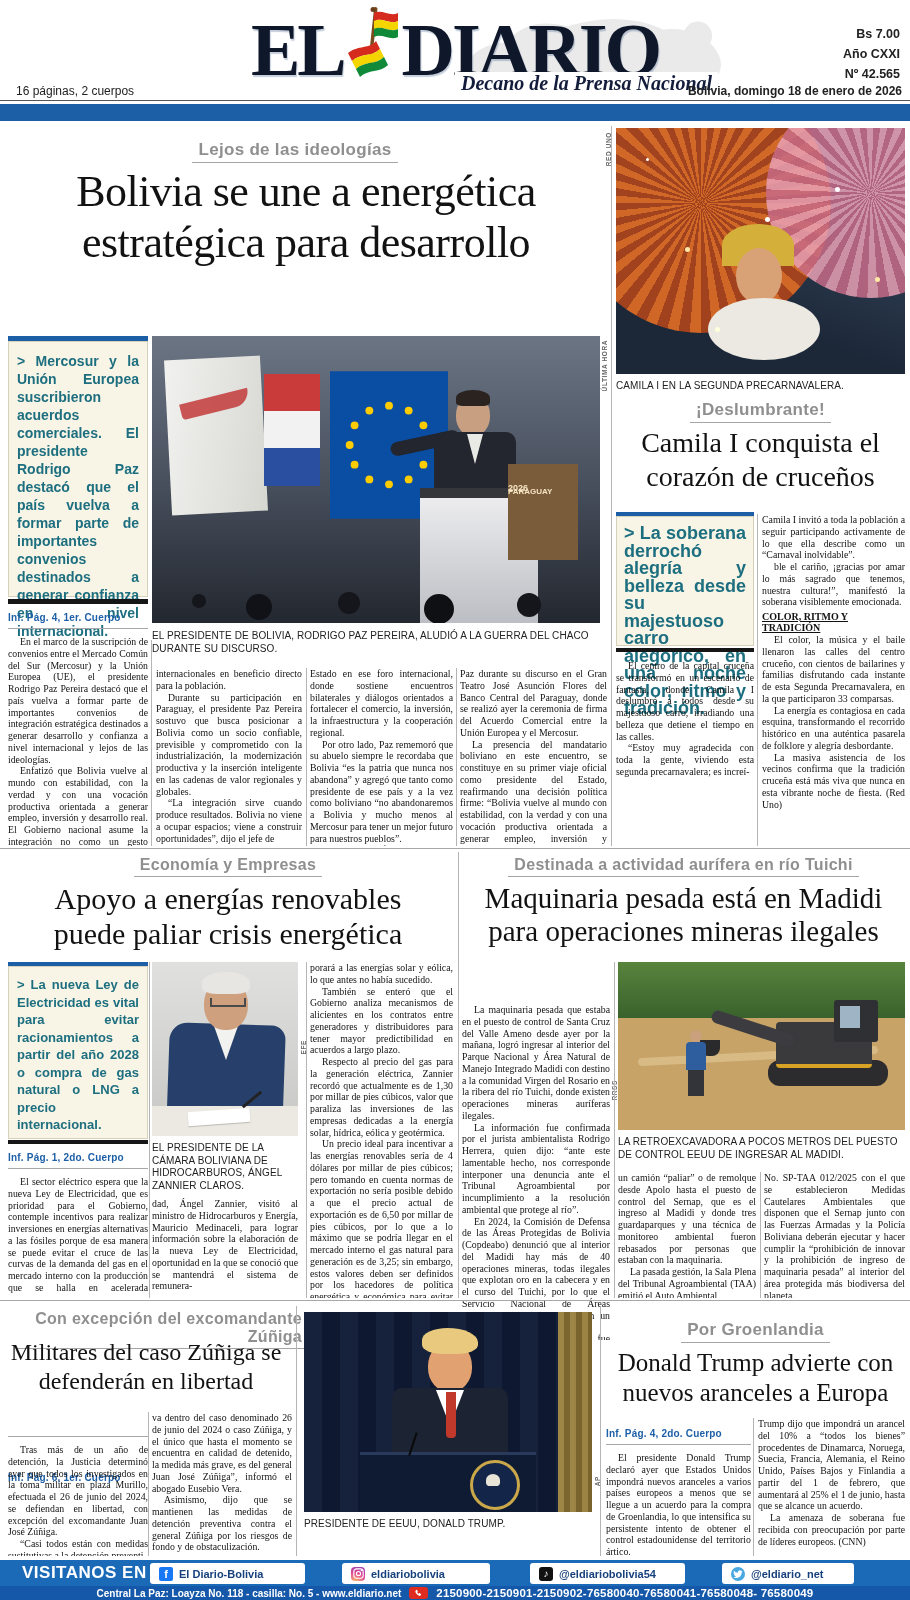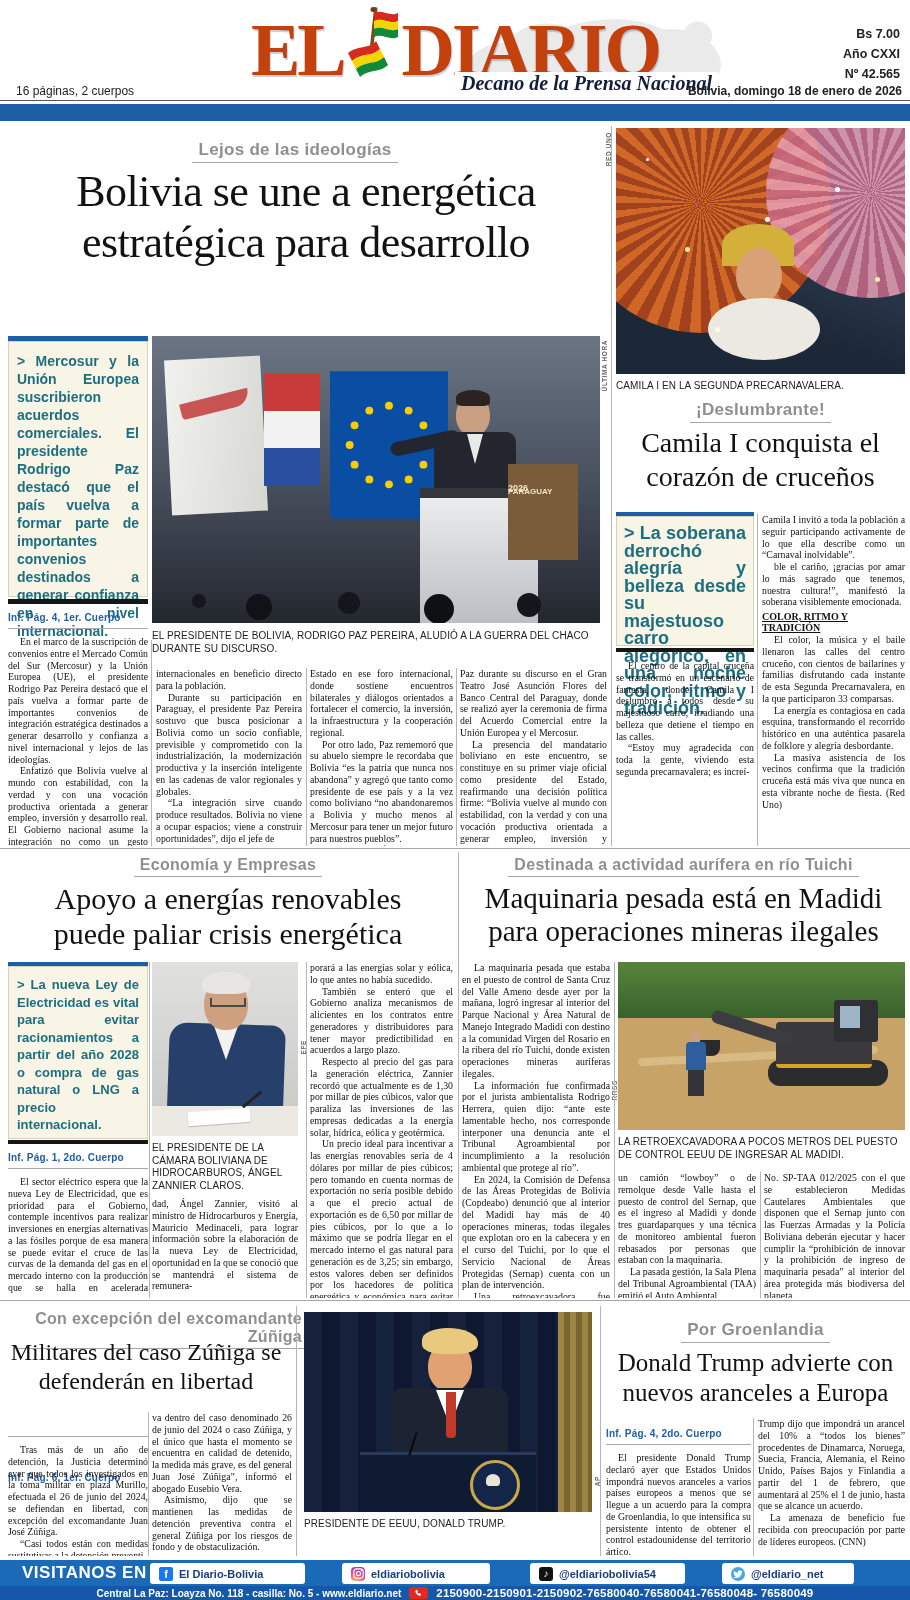--- a/index.html
+++ b/index.html
@@ -4,21 +4,21 @@
 <style>
   html,body{margin:0;padding:0;background:#e8e8e8;}
   .page{position:relative;width:910px;height:1600px;background:#ffffff;margin:0 auto;overflow:hidden;
         font-family:"Liberation Sans",sans-serif;color:#111;}
   .abs{position:absolute;}
 
   
   .watermark{opacity:.55;}
   .logo-row{display:flex;align-items:center;justify-content:center;}
   .logo-word{font-family:"Liberation Serif","DejaVu Serif",serif;font-weight:700;font-size:74px;
-             color:#c2410c;letter-spacing:-3px;line-height:1;text-shadow:1px 2px 1px rgba(20,60,110,.25);}
+             color:#0f172a;letter-spacing:-3px;line-height:1;text-shadow:1px 2px 1px rgba(20,60,110,.25);}
   .tagline{font-family:"Liberation Serif",serif;font-style:italic;font-weight:700;font-size:20px;
            color:#131c3a;background:#fff;padding:0 6px;white-space:nowrap;}
   .mh-info{font-size:12.5px;font-weight:700;color:#222;text-align:right;line-height:20px;}
   .mh-small{font-size:12px;color:#222;}
   .hairline{background:#555;height:1px;}
   .bluebar{background:#1d5fa7;}
 
   
   .kicker{text-align:center;}
   .kicker span{display:inline-block;font-weight:700;color:#8f8f8f;border-bottom:1.5px solid #a5a5a5;
@@ -263,21 +263,21 @@
 
   <div class="abs vrule" style="left:149px;top:962px;height:336px;"></div>
   <div class="abs vrule" style="left:306px;top:962px;height:336px;"></div>
   <div class="abs vrule" style="left:458px;top:852px;height:446px;"></div>
 
   <div class="abs kicker" style="left:462px;top:856px;width:443px;font-size:16px;">
     <span>Destinada a actividad aurífera en río Tuichi</span>
   </div>
   <h2 class="abs headline" style="left:462px;top:882px;width:443px;font-size:29px;line-height:1.15;">Maquinaria pesada está en Madidi para operaciones mineras ilegales</h2>
 
-  <div class="abs bodycol" style="left:462px;top:962px;width:148px;height:336px;">
+  <div class="abs bodycol" style="left:462px;top:1004px;width:148px;height:336px;">
       <p>La maquinaria pesada que estaba en el puesto de control de Santa Cruz del Valle Ameno desde ayer por la mañana, logró ingresar al interior del Parque Nacional y Área Natural de Manejo Integrado Madidi con destino a la comunidad Virgen del Rosario en la ribera del río Tuichi, donde existen operaciones mineras auríferas ilegales.</p>
       <p>La información fue confirmada por el jurista ambientalista Rodrigo Herrera, quien dijo: “ante este lamentable hecho, nos corresponde interponer una denuncia ante el Tribunal Agroambiental por incumplimiento a la resolución ambiental que protege al río”.</p>
       <p>En 2024, la Comisión de Defensa de las Áreas Protegidas de Bolivia (Copdeabo) denunció que al interior del Madidi hay más de 40 operaciones mineras, todas ilegales que explotan oro en la cabecera y en el curso del Tuichi, por lo que el Servicio Nacional de Áreas Protegidas (Sernap) cuenta con un plan de intervención.</p>
       <p>Una retroexcavadora fue trasladada por unos 22 kilómetros en</p>
     </div>
 
   <div class="abs photo ph4" style="left:618px;top:962px;width:287px;height:168px;">
     <div style="left:0;top:0;width:287px;height:56px;background:linear-gradient(#58833c,#39622c);"></div>
     <div style="left:20px;top:90px;width:240px;height:8px;background:#d8bb84;border-radius:4px;transform:rotate(-3deg);"></div>
     <div style="left:150px;top:98px;width:120px;height:26px;background:#2c2c2e;border-radius:12px;"></div>
@@ -286,21 +286,21 @@
     <div style="left:222px;top:44px;width:20px;height:22px;background:#9fb4c4;"></div>
     <div style="left:92px;top:60px;width:86px;height:13px;background:#3c3c40;border-radius:6px;transform:rotate(18deg);"></div>
     <div style="left:82px;top:78px;width:20px;height:16px;background:#2a2a2c;border-radius:0 0 8px 8px;"></div>
     <div style="left:68px;top:80px;width:20px;height:28px;background:#2e5e9e;border-radius:4px 4px 0 0;"></div>
     <div style="left:70px;top:108px;width:16px;height:26px;background:#32343a;"></div>
     <div style="left:72px;top:68px;width:12px;height:12px;border-radius:50%;background:#caa17c;"></div>
   </div>
   <div class="abs vcred" style="left:611px;top:1080px;">RRSS</div>
   <div class="abs caption" style="left:618px;top:1136px;width:287px;">LA RETROEXCAVADORA A POCOS METROS DEL PUESTO DE CONTROL EEUU DE INGRESAR AL MADIDI.</div>
   <div class="abs bodycol cont" style="left:618px;top:1172px;width:138px;height:126px;">
-      <p>un camión “lowboy” o de remolque desde Valle hasta el puesto de control del Sernap, que es el ingreso al Madidi y donde tres guardaparques y una técnica de monitoreo ambiental fueron rebasados por personas que estaban con la maquinaria.</p>
+      <p>un camión “paliar” o de remolque desde Apolo hasta el puesto de control del Sernap, que es el ingreso al Madidi y donde tres guardaparques y una técnica de monitoreo ambiental fueron rebasados por personas que estaban con la maquinaria.</p>
       <p>La pasada gestión, la Sala Plena del Tribunal Agroambiental (TAA) emitió el Auto Ambiental</p>
     </div>
   <div class="abs bodycol cont" style="left:764px;top:1172px;width:141px;height:126px;">
       <p>No. SP-TAA 012/2025 con el que se establecieron Medidas Cautelares Ambientales que disponen que el Sernap junto con las Fuerzas Armadas y la Policía Boliviana deberán ejecutar y hacer cumplir la “prohibición de innovar y la prohibición de ingreso de maquinaria pesada” al interior del área protegida más biodiversa del planeta.</p>
     </div>
   <div class="abs vrule" style="left:614px;top:962px;height:336px;"></div>
   <div class="abs vrule" style="left:760px;top:1172px;height:126px;"></div>
 
   <div class="abs hrule" style="left:0;top:1300px;width:910px;"></div>
 
@@ -341,21 +341,21 @@
     <span>Por Groenlandia</span>
   </div>
   <h2 class="abs headline" style="left:606px;top:1348px;width:299px;font-size:25px;line-height:1.2;">Donald Trump advierte con nuevos aranceles a Europa</h2>
   <div class="abs refline" style="left:606px;top:1428px;">Inf. Pág. 4, 2do. Cuerpo</div>
   <div class="abs hrule" style="left:606px;top:1444px;width:145px;"></div>
   <div class="abs bodycol" style="left:606px;top:1452px;width:145px;height:104px;">
       <p>El presidente Donald Trump declaró ayer que Estados Unidos impondrá nuevos aranceles a varios países europeos a menos que se llegue a un acuerdo para la compra de Groenlandia, lo que intensifica su persistente intento de obtener el control estadounidense del territorio ártico.</p>
     </div>
   <div class="abs bodycol cont" style="left:758px;top:1418px;width:147px;height:138px;">
       <p>Trump dijo que impondrá un arancel del 10% a “todos los bienes” procedentes de Dinamarca, Noruega, Suecia, Francia, Alemania, el Reino Unido, Países Bajos y Finlandia a partir del 1 de febrero, que aumentará al 25% el 1 de junio, hasta que se alcance un acuerdo.</p>
-      <p>La amenaza de beneficio fue recibida con preocupación por parte de líderes europeos. (CNN)</p>
+      <p>La amenaza de soberana fue recibida con preocupación por parte de líderes europeos. (CNN)</p>
     </div>
   <div class="abs vrule" style="left:753px;top:1418px;height:138px;"></div>
 
   <div class="abs socialbar" style="left:0;top:1560px;width:910px;height:26px;">
     <span class="visit">VISITANOS EN :</span>
   </div>
   <div class="socbox abs" style="left:150px;top:1563px;width:155px;">
     <span class="fbicon">f</span>
     <span class="lbl">El Diario-Bolivia</span>
   </div>

